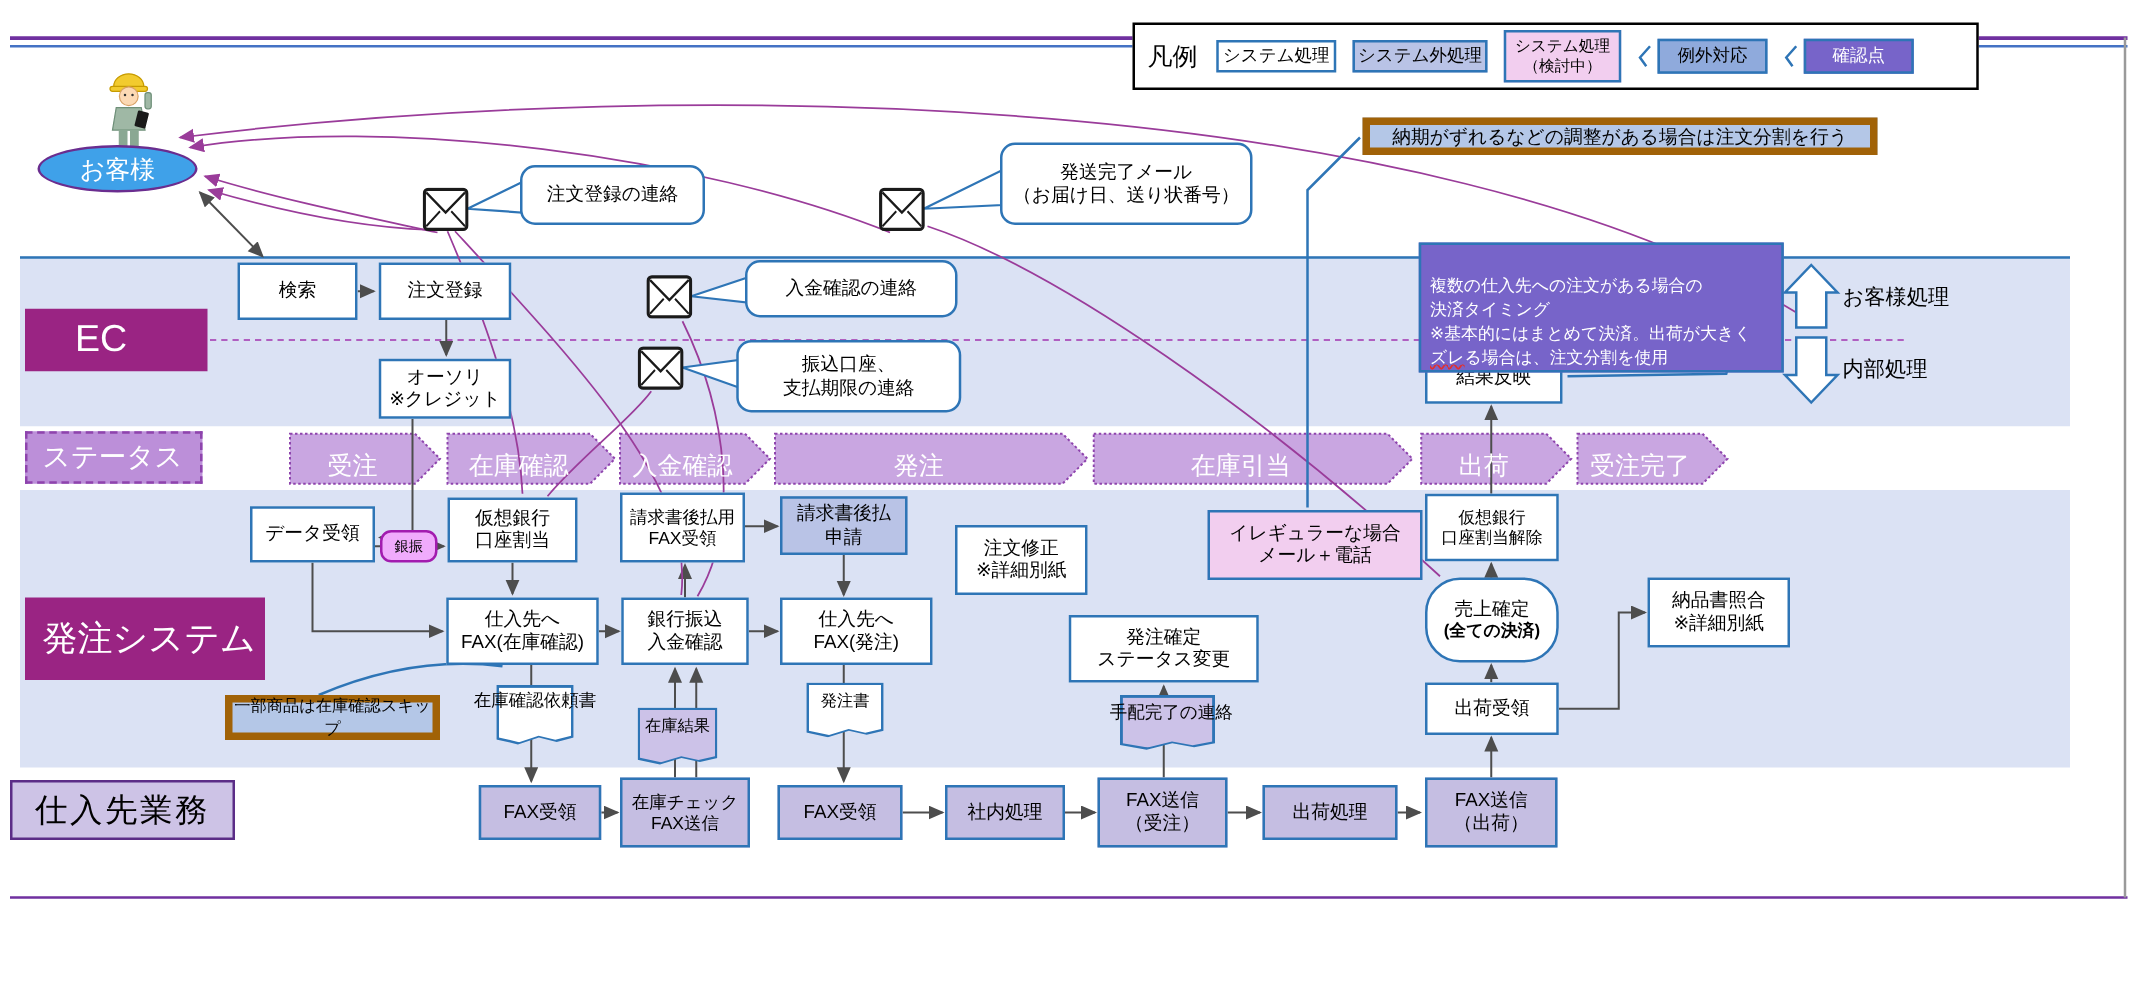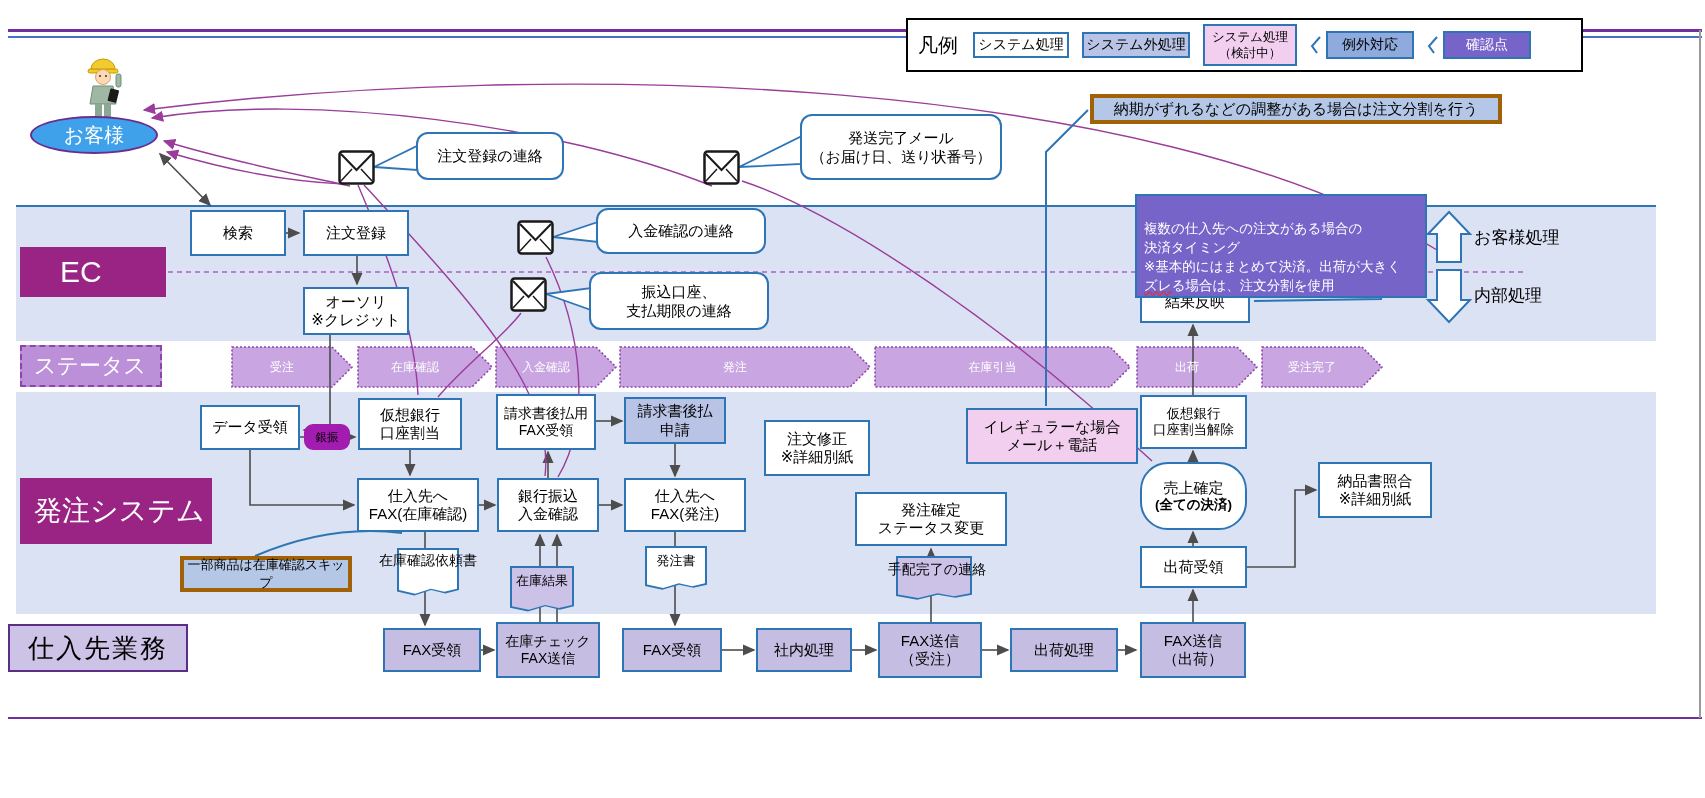--- a/index.html
+++ b/index.html
@@ -9,41 +9,41 @@
   .lane-bg{position:absolute;background:#DBE2F4;}
   .box{position:absolute;background:#fff;border:2px solid #2E75B6;display:flex;flex-direction:column;
        align-items:center;justify-content:center;text-align:center;white-space:pre-line;
        font-size:15px;line-height:1.22;z-index:3;box-sizing:border-box;}
   .box.lav{background:#B9C3E6;}
   .box.sup{background:#C5BEE2;}
   .box.pink{background:#F2CEEF;}
   .callout{position:absolute;background:#fff;border:2px solid #2E75B6;border-radius:12px;
        display:flex;align-items:center;justify-content:center;text-align:center;
        white-space:pre-line;font-size:15px;line-height:1.3;z-index:4;box-sizing:border-box;}
-  .note-blue{position:absolute;background:#B4C7E7;border:4px solid #a16207;display:flex;
+  .note-blue{position:absolute;background:#B4C7E7;border:6px solid #a16207;display:flex;
        align-items:center;justify-content:center;text-align:center;font-size:15px;z-index:4;box-sizing:border-box;}
   .note-purple{position:absolute;background:#7764C9;border:2px solid #2E75B6;color:#ffffff;
        font-size:13.5px;line-height:1.4;padding:5px 7px;white-space:pre-line;z-index:4;box-sizing:border-box;margin-top:39px;}
   .lane-label{position:absolute;background:#9A2483;color:#fff;display:flex;align-items:center;
        z-index:3;box-sizing:border-box;}
   .status-label{position:absolute;background:#BC8FD9;border:2px dashed #8E44AD;color:#fff;
        display:flex;align-items:center;padding-left:12px;font-size:22px;z-index:3;box-sizing:border-box;}
   .supplier-label{position:absolute;background:#CDC3E6;border:2.5px solid #5B2D87;color:#000;
        display:flex;align-items:center;justify-content:center;font-size:26px;letter-spacing:2px;z-index:3;box-sizing:border-box;}
-  .status-text{position:absolute;color:#fff;font-size:12px;text-align:center;z-index:3;}
+  .status-text{position:absolute;color:#fff;font-size:20px;text-align:center;z-index:3;}
   .ellipse{position:absolute;background:#3FA1E9;border:2.5px solid #6A2D8F;border-radius:50%;
        color:#fff;display:flex;align-items:center;justify-content:center;font-size:20px;z-index:3;box-sizing:border-box;}
   .doc{position:absolute;z-index:3;}
   .doc .shell{position:absolute;inset:0;background:#2E75B6;
        clip-path:polygon(0 0,100% 0,100% 84%,78% 91%,55% 84%,28% 95%,0 87%);}
   .doc .fill{position:absolute;inset:2px;background:#fff;
        clip-path:polygon(0 0,100% 0,100% 84%,78% 91%,55% 84%,28% 95%,0 87%);}
   .doc.lav .fill{background:#CCC2E8;}
   .doc-text{position:absolute;font-size:13px;text-align:center;z-index:4;white-space:nowrap;}
-  .tag{position:absolute;background:#a21caf;border:6px solid #a21caf;border-radius:9px;font-size:11.5px;
+  .tag{position:absolute;background:#f0abfc;border:2px solid #a21caf;border-radius:9px;font-size:11.5px;
        display:flex;align-items:center;justify-content:center;z-index:4;box-sizing:border-box;}
   .side-label{position:absolute;font-size:17px;z-index:3;}
   .legend{position:absolute;left:885px;top:18px;width:677px;height:54px;background:#fff;
        border:2.5px solid #000;display:flex;align-items:center;gap:13px;padding:0 10px;z-index:6;box-sizing:border-box;margin-left:21px;}
   .legend .ttl{font-size:20px;margin-right:2px;}
   .lg-box{border:2px solid #2E75B6;display:flex;align-items:center;justify-content:center;
        text-align:center;font-size:14px;box-sizing:border-box;white-space:pre-line;}
   .hline{position:absolute;z-index:1;}
   svg.overlay{position:absolute;left:0;top:0;z-index:2;}
   .bold{font-weight:bold;}

